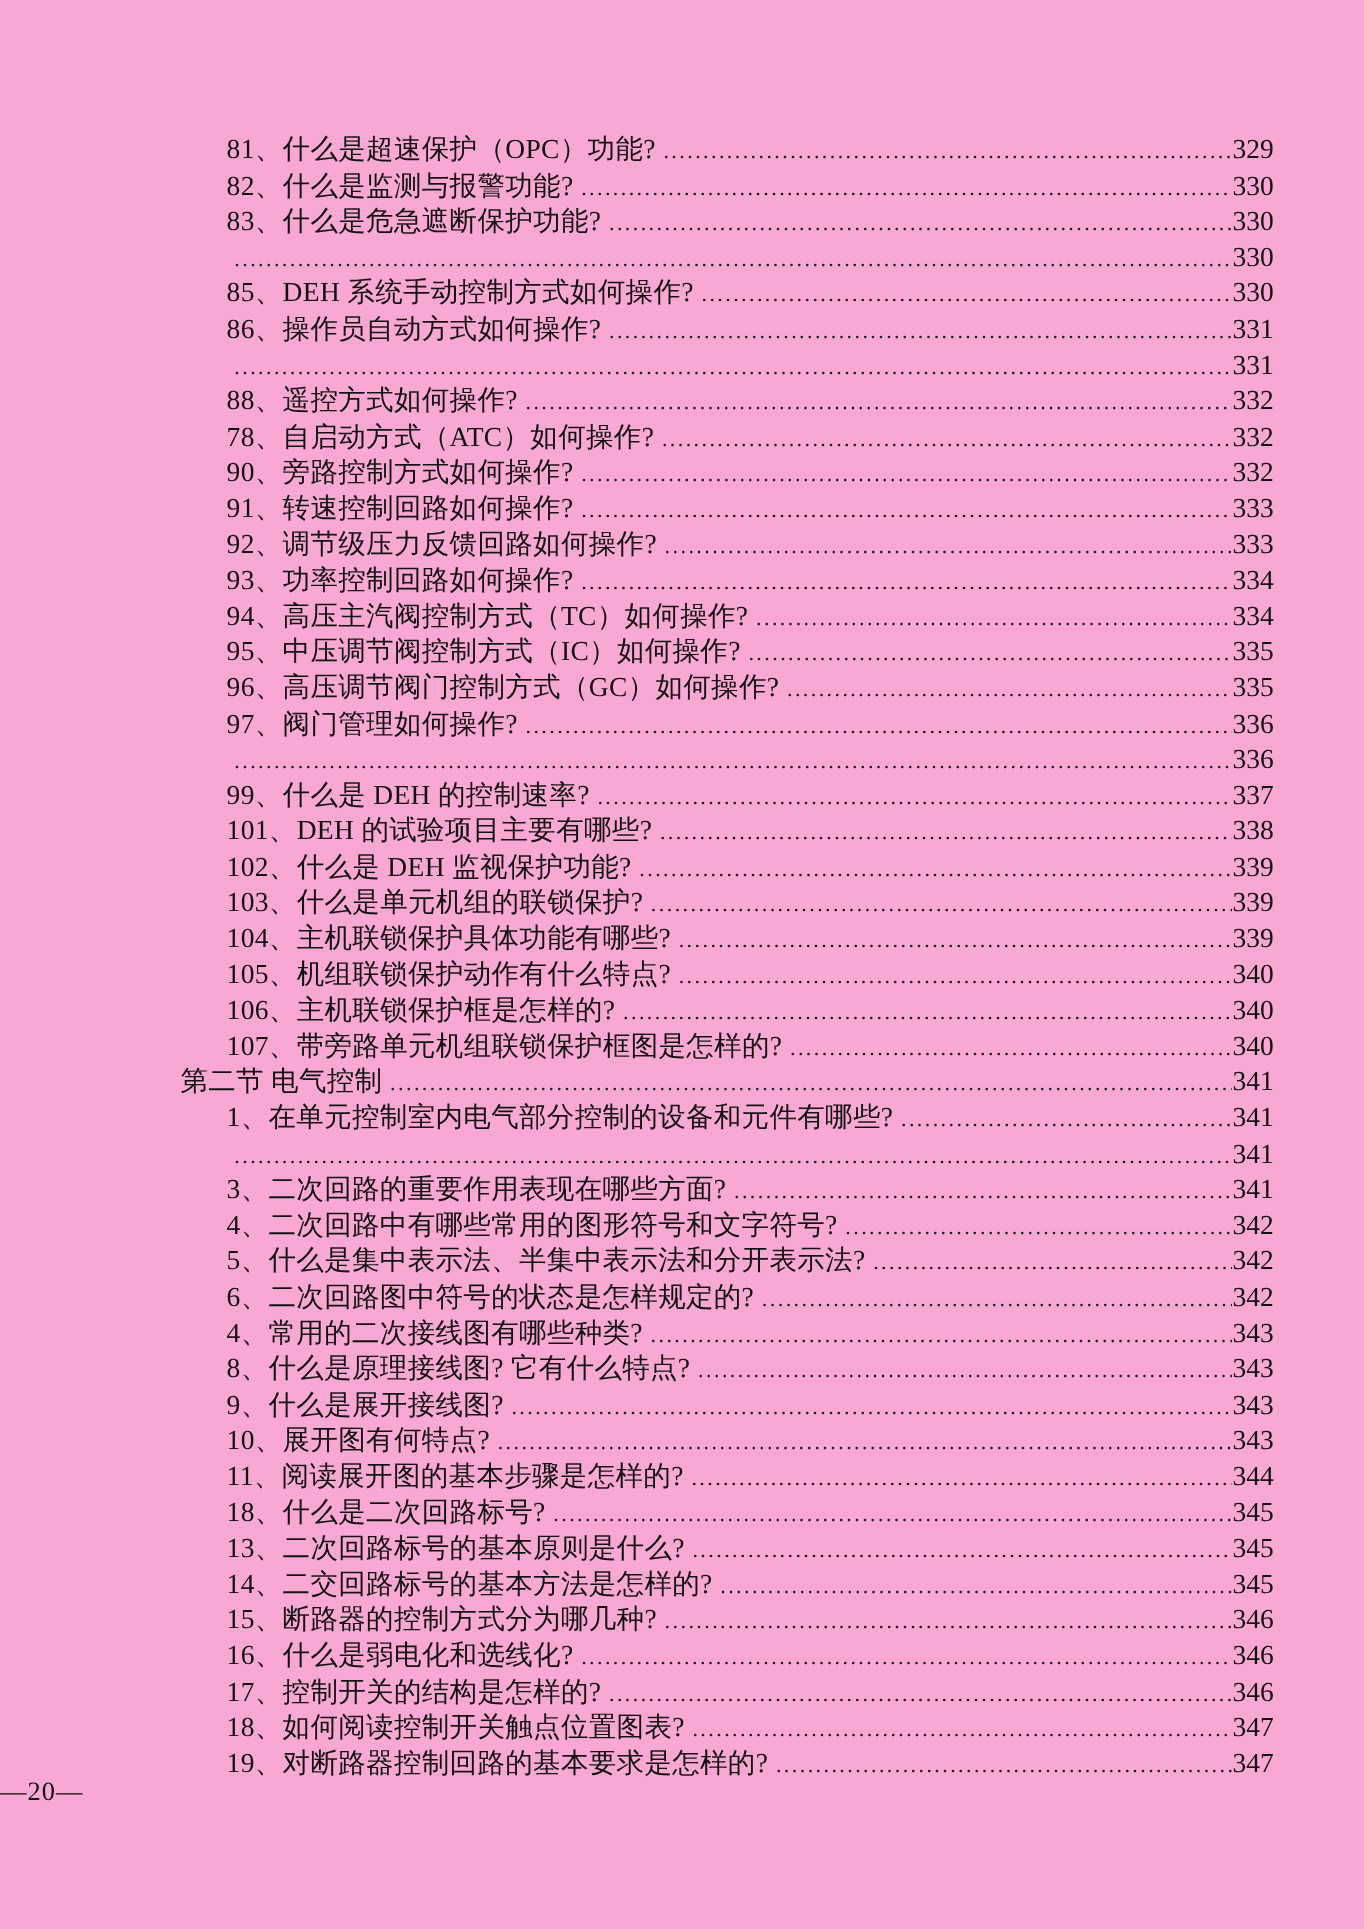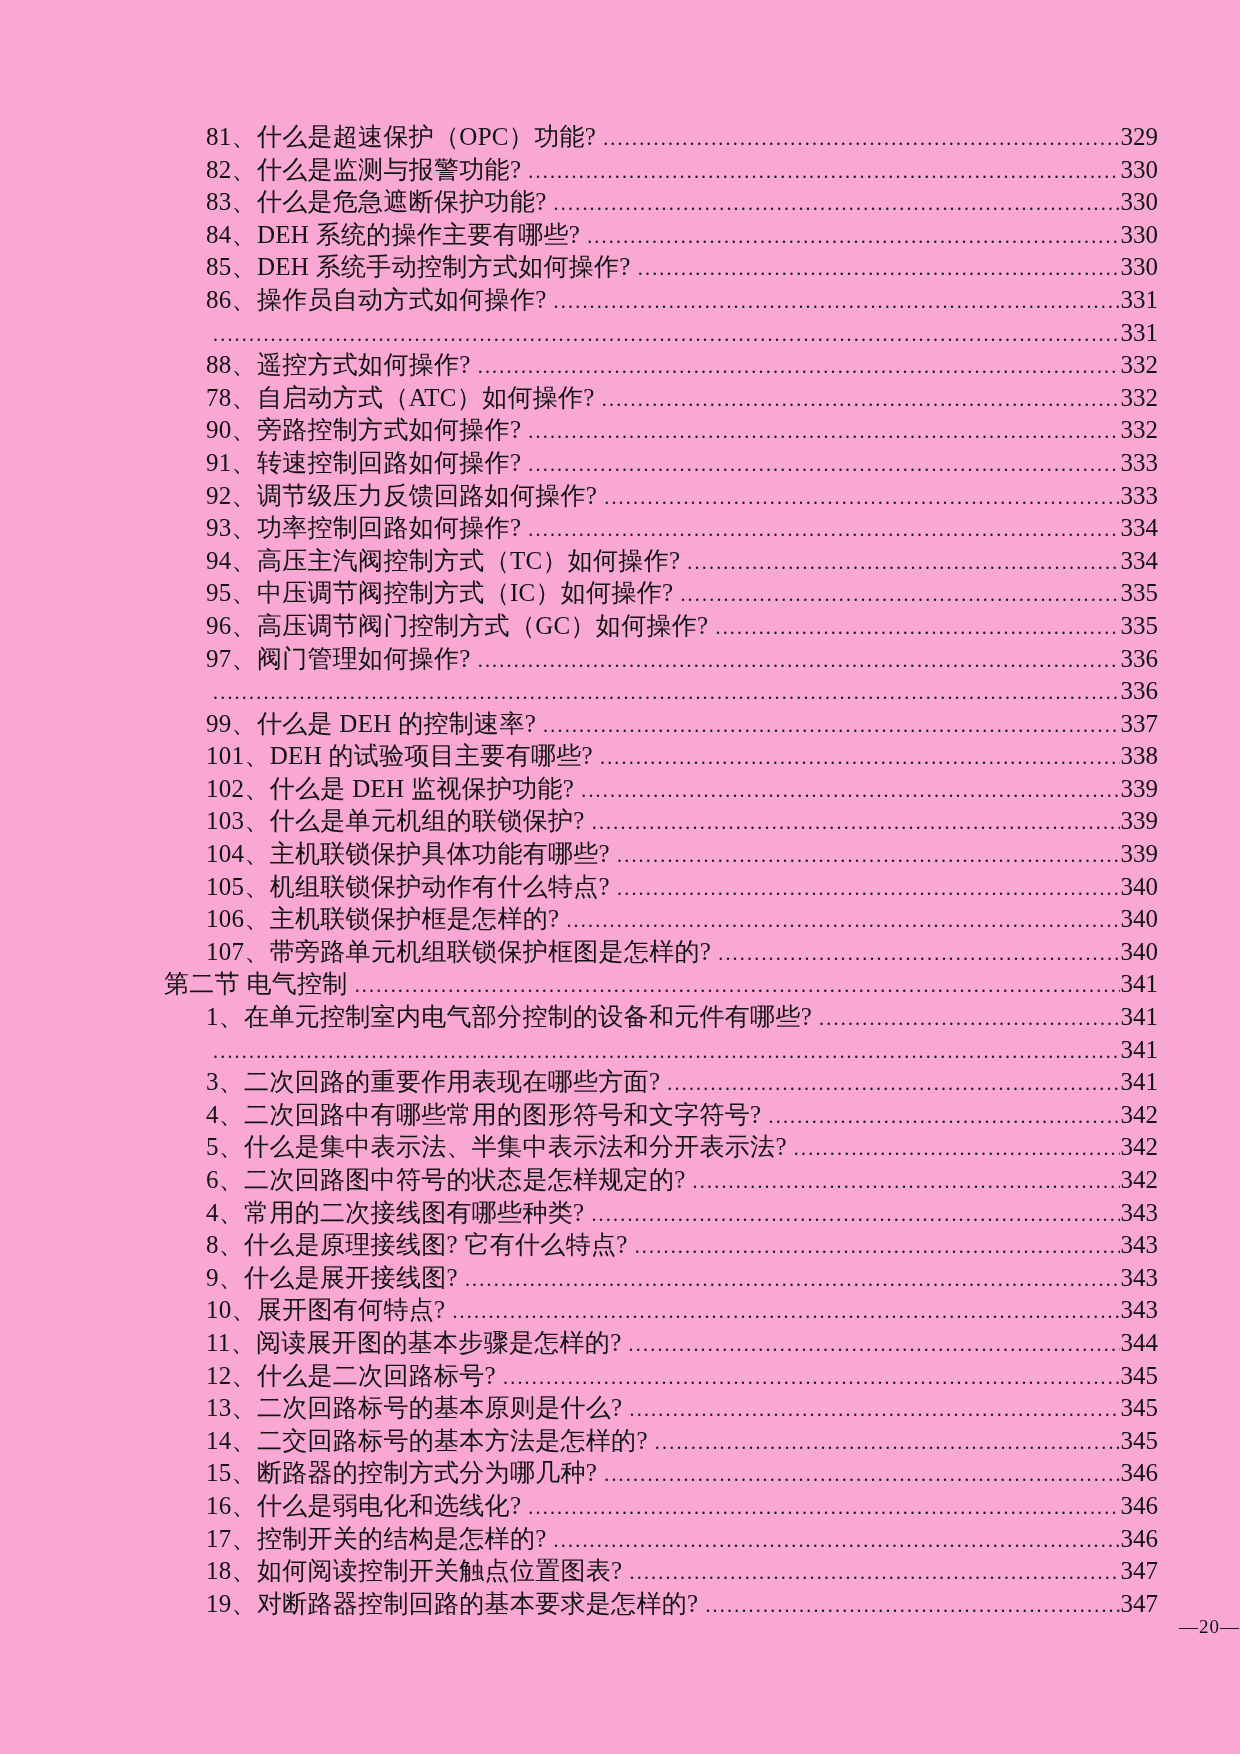--- a/index.html
+++ b/index.html
@@ -53,22 +53,22 @@
   }
   .toc-page {
     flex: 0 0 auto;
     white-space: nowrap;
   }
   .footer {
     position: absolute;
     left: 0;
     top: 1616px;
     width: 100%;
-    text-align: right;
-    font-size: 19px;
+    text-align: left;
+    font-size: 24px;
     letter-spacing: 1px;
   }
 </style>
 </head>
 <body>
 
 <div class="page">
   <div class="toc" id="toc">
   <div class="toc-line item">
     <span class="toc-label">81、什么是超速保护（OPC）功能?</span>
@@ -82,21 +82,20 @@
     <span class="toc-page">330</span>
   </div>
 
   <div class="toc-line item">
     <span class="toc-label">83、什么是危急遮断保护功能?</span>
     <span class="toc-dots">...........................................................................................................................................................................................................................................................</span>
     <span class="toc-page">330</span>
   </div>
 
   <div class="toc-line item">
-    <span class="toc-label">84、DEH 系统的操作主要有哪些?</span>
     <span class="toc-dots">...........................................................................................................................................................................................................................................................</span>
     <span class="toc-page">330</span>
   </div>
 
   <div class="toc-line item">
     <span class="toc-label">85、DEH 系统手动控制方式如何操作?</span>
     <span class="toc-dots">...........................................................................................................................................................................................................................................................</span>
     <span class="toc-page">330</span>
   </div>
 
@@ -289,21 +288,21 @@
     <span class="toc-page">343</span>
   </div>
 
   <div class="toc-line item">
     <span class="toc-label">11、阅读展开图的基本步骤是怎样的?</span>
     <span class="toc-dots">...........................................................................................................................................................................................................................................................</span>
     <span class="toc-page">344</span>
   </div>
 
   <div class="toc-line item">
-    <span class="toc-label">12、什么是二次回路标号?</span>
+    <span class="toc-label">18、什么是二次回路标号?</span>
     <span class="toc-dots">...........................................................................................................................................................................................................................................................</span>
     <span class="toc-page">345</span>
   </div>
 
   <div class="toc-line item">
     <span class="toc-label">13、二次回路标号的基本原则是什么?</span>
     <span class="toc-dots">...........................................................................................................................................................................................................................................................</span>
     <span class="toc-page">345</span>
   </div>
 

